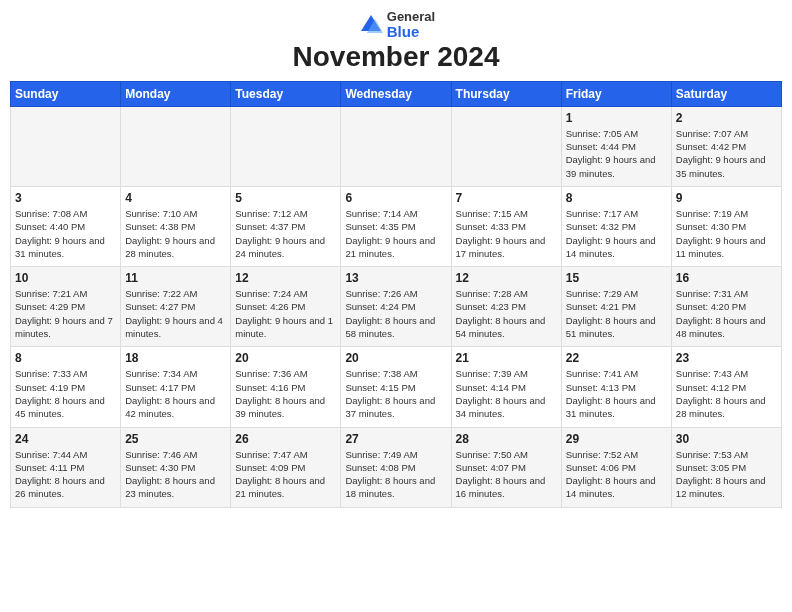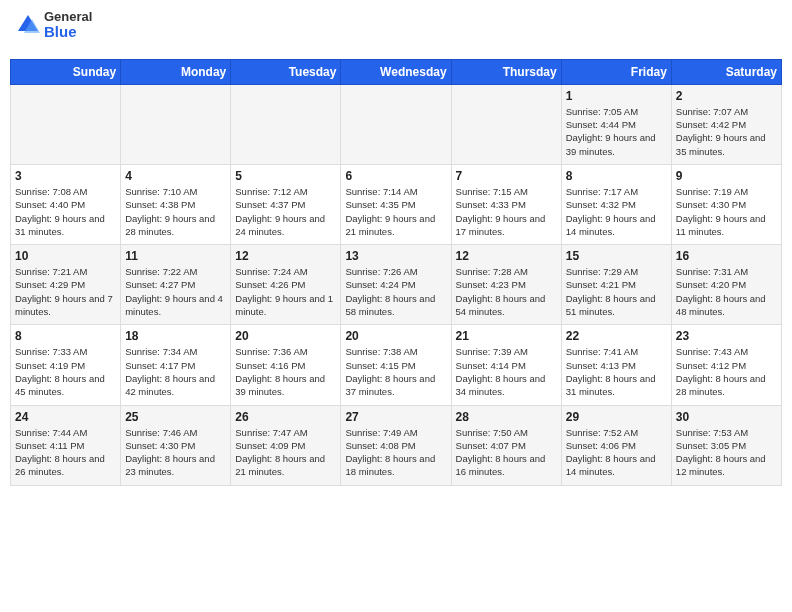--- a/index.html
+++ b/index.html
@@ -6,23 +6,24 @@
     body {
       font-family: Arial, sans-serif;
       background: #fff;
       width: 792px;
       min-height: 612px;
       padding: 10px;
     }
     .header-area {
       display: flex;
       justify-content: space-between;
-      align-items: flex-end;
-      margin-bottom: 18px;
+      align-items: center;
+      margin-bottom: 8px;
       padding: 0 4px;
+      flex-direction: column;
     }
     .logo {
       display: flex;
       align-items: center;
       gap: 2px;
     }
     .logo-text {
       display: flex;
       flex-direction: column;
       line-height: 1.1;
@@ -59,21 +60,21 @@
       table-layout: fixed;
     }
     thead tr {
       background-color: #2563eb;
     }
     thead th {
       color: #fff;
       font-size: 12px;
       font-weight: bold;
       padding: 5px 4px;
-      text-align: right;
+      text-align: left;
       border: 1px solid #1a50c8;
     }
     tbody tr {
       border-bottom: 1px solid #ccc;
     }
     tbody tr:nth-child(odd) {
       background-color: #f5f5f5;
     }
     tbody tr:nth-child(even) {
       background-color: #ffffff;
@@ -110,20 +111,21 @@
     <svg class="logo-icon" viewBox="0 0 28 28" xmlns="http://www.w3.org/2000/svg">
       <polygon points="14,4 24,20 4,20" fill="#2563eb"></polygon>
       <polygon points="18,8 26,22 10,22" fill="#60a5fa" opacity="0.6"></polygon>
     </svg>
     <div class="logo-text">
       <span class="logo-general">General</span>
       <span class="logo-blue">Blue</span>
     </div>
   </div>
   <div class="title-area">
+    <div class="month-year">November 2024</div>
   </div>
 </div>
 
 <table>
   <thead>
     <tr>
       <th>Sunday</th>
       <th>Monday</th>
       <th>Tuesday</th>
       <th>Wednesday</th>

